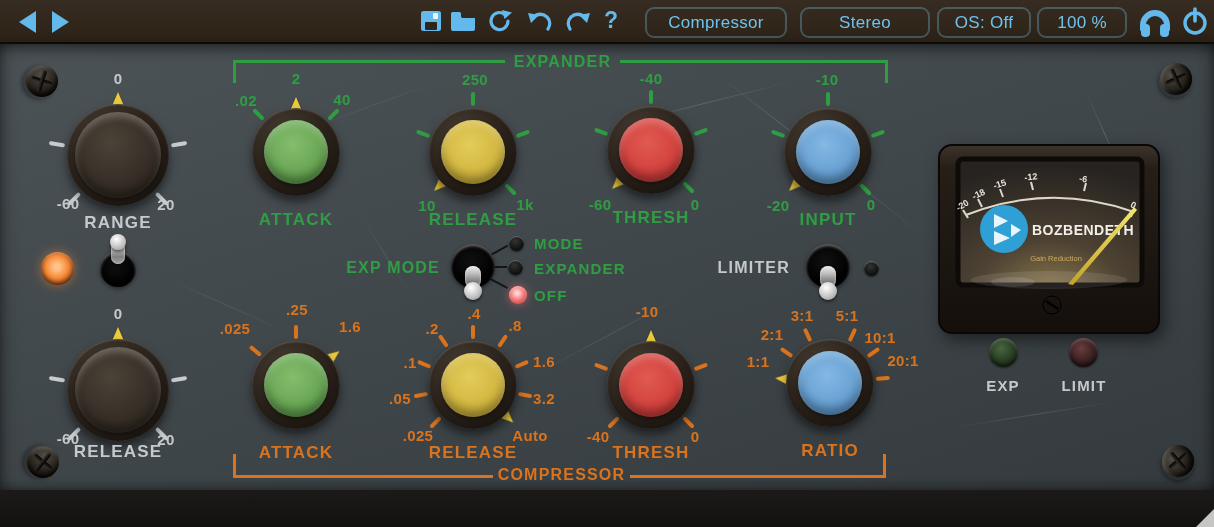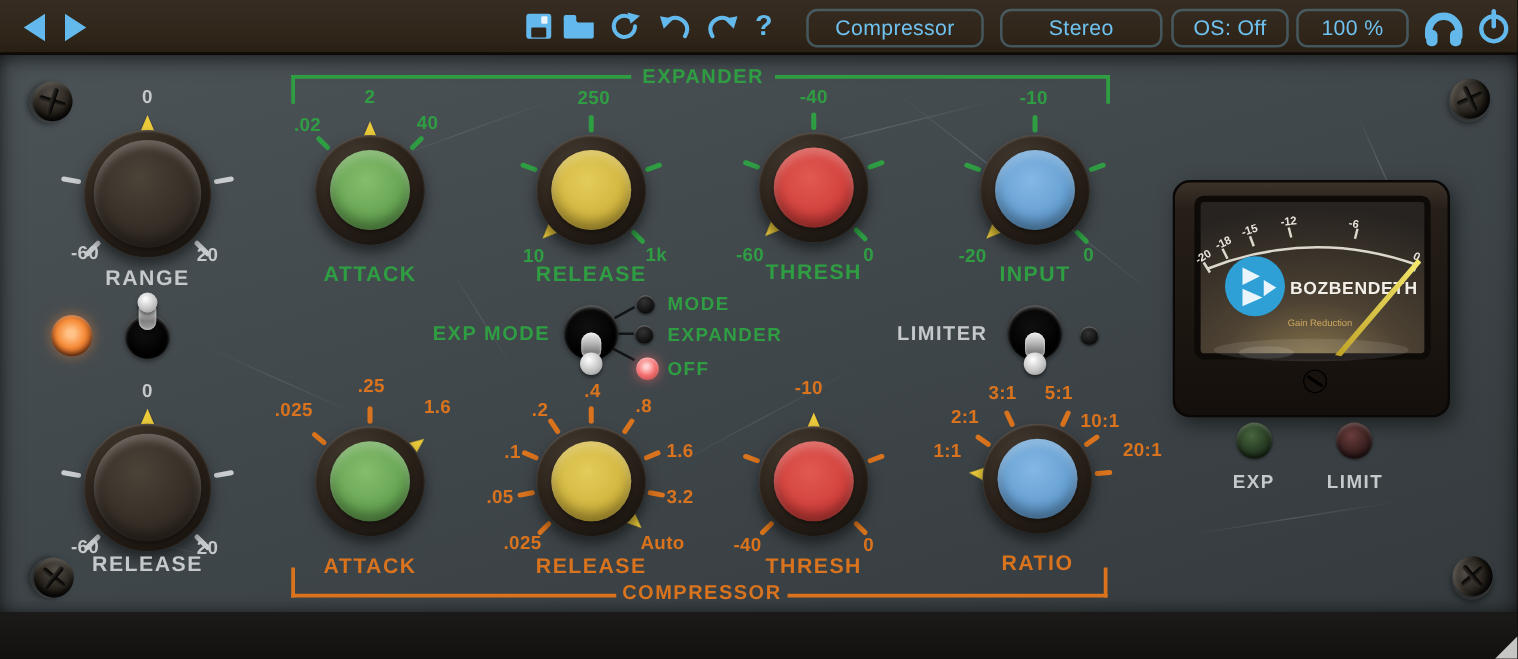--- a/index.html
+++ b/index.html
@@ -369,21 +369,21 @@
     <div class="kptr" style="transform:rotate(-85deg) translateY(-44px);">
         <i></i>
       </div>
     <div class="kring"></div>
     <div class="kcap blue"></div>
     <span class="tlab o" style="left:18px;top:68px;">1:1</span>
     <span class="tlab o" style="left:32px;top:41px;">2:1</span>
     <span class="tlab o" style="left:62px;top:22px;">3:1</span>
     <span class="tlab o" style="left:107px;top:22px;">5:1</span>
     <span class="tlab o" style="left:140px;top:44px;">10:1</span>
-    <span class="tlab o" style="left:163px;top:67px;margin-left:11px;">20:1</span>
+    <span class="tlab o" style="left:163px;top:67px;">20:1</span>
     <span class="kname o">RATIO</span>
   </div>
 
   <div class="meter-wrap">
     <svg width="222" height="190" viewBox="0 0 222 190">
       <defs>
         <linearGradient id="bez" x1="0" y1="0" x2="0" y2="1">
           <stop offset="0" stop-color="#3d342b"></stop>
             <stop offset="0.12" stop-color="#261f18"></stop>
             <stop offset="1" stop-color="#140f0b"></stop>

